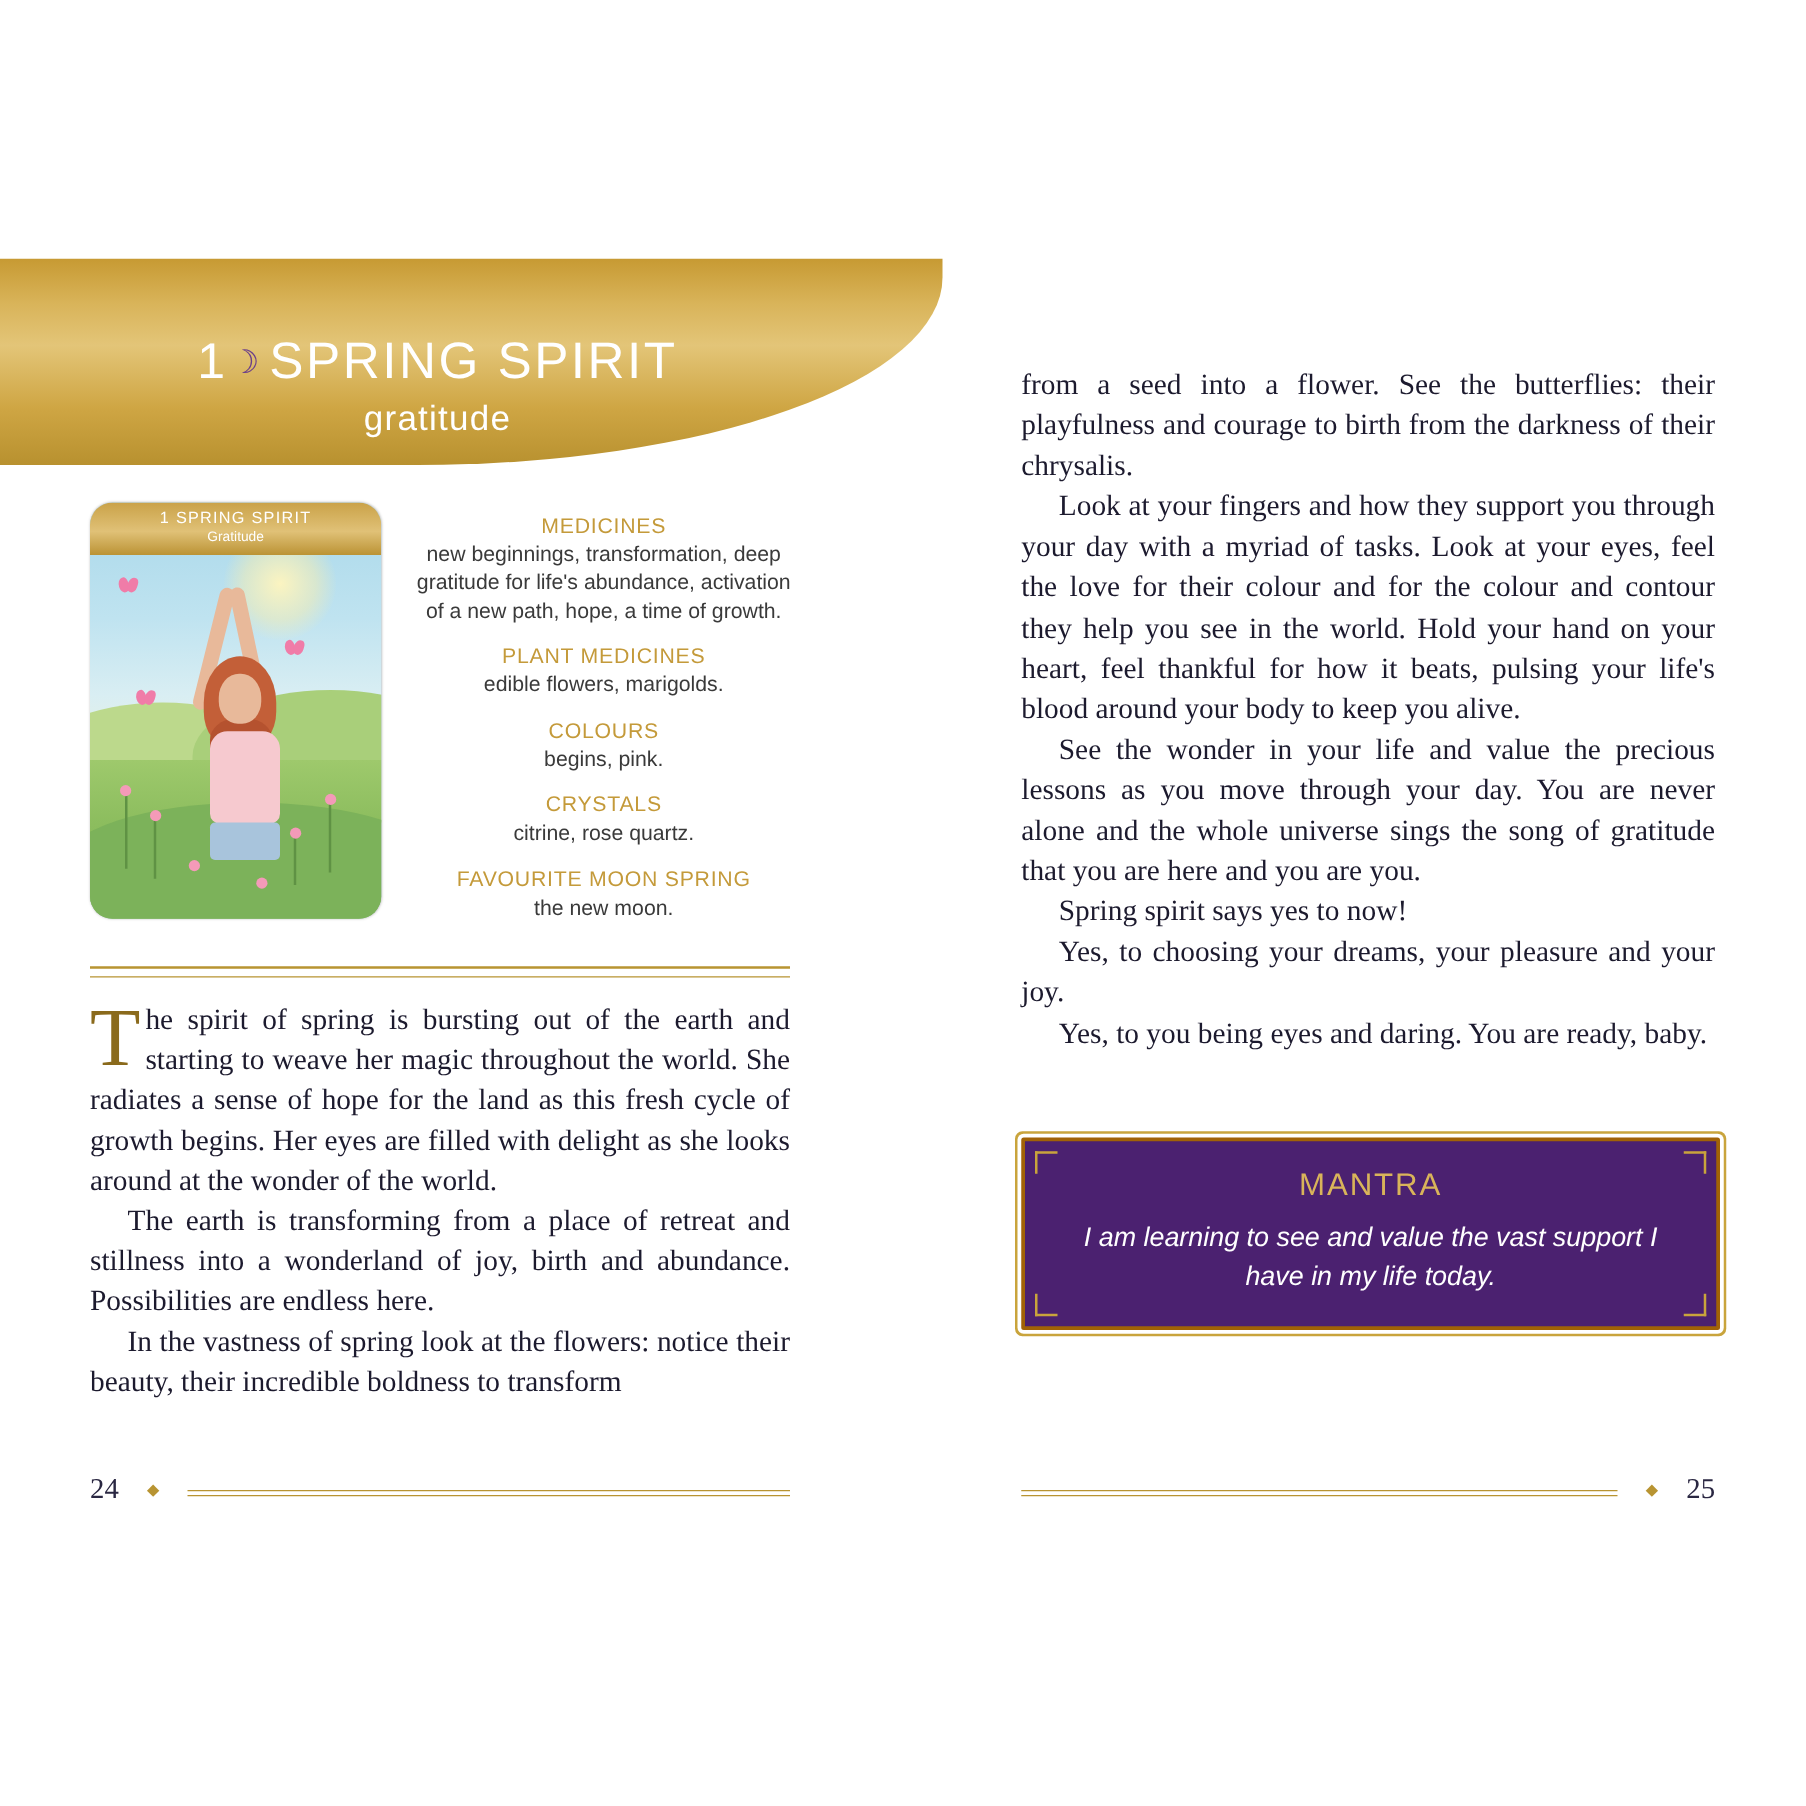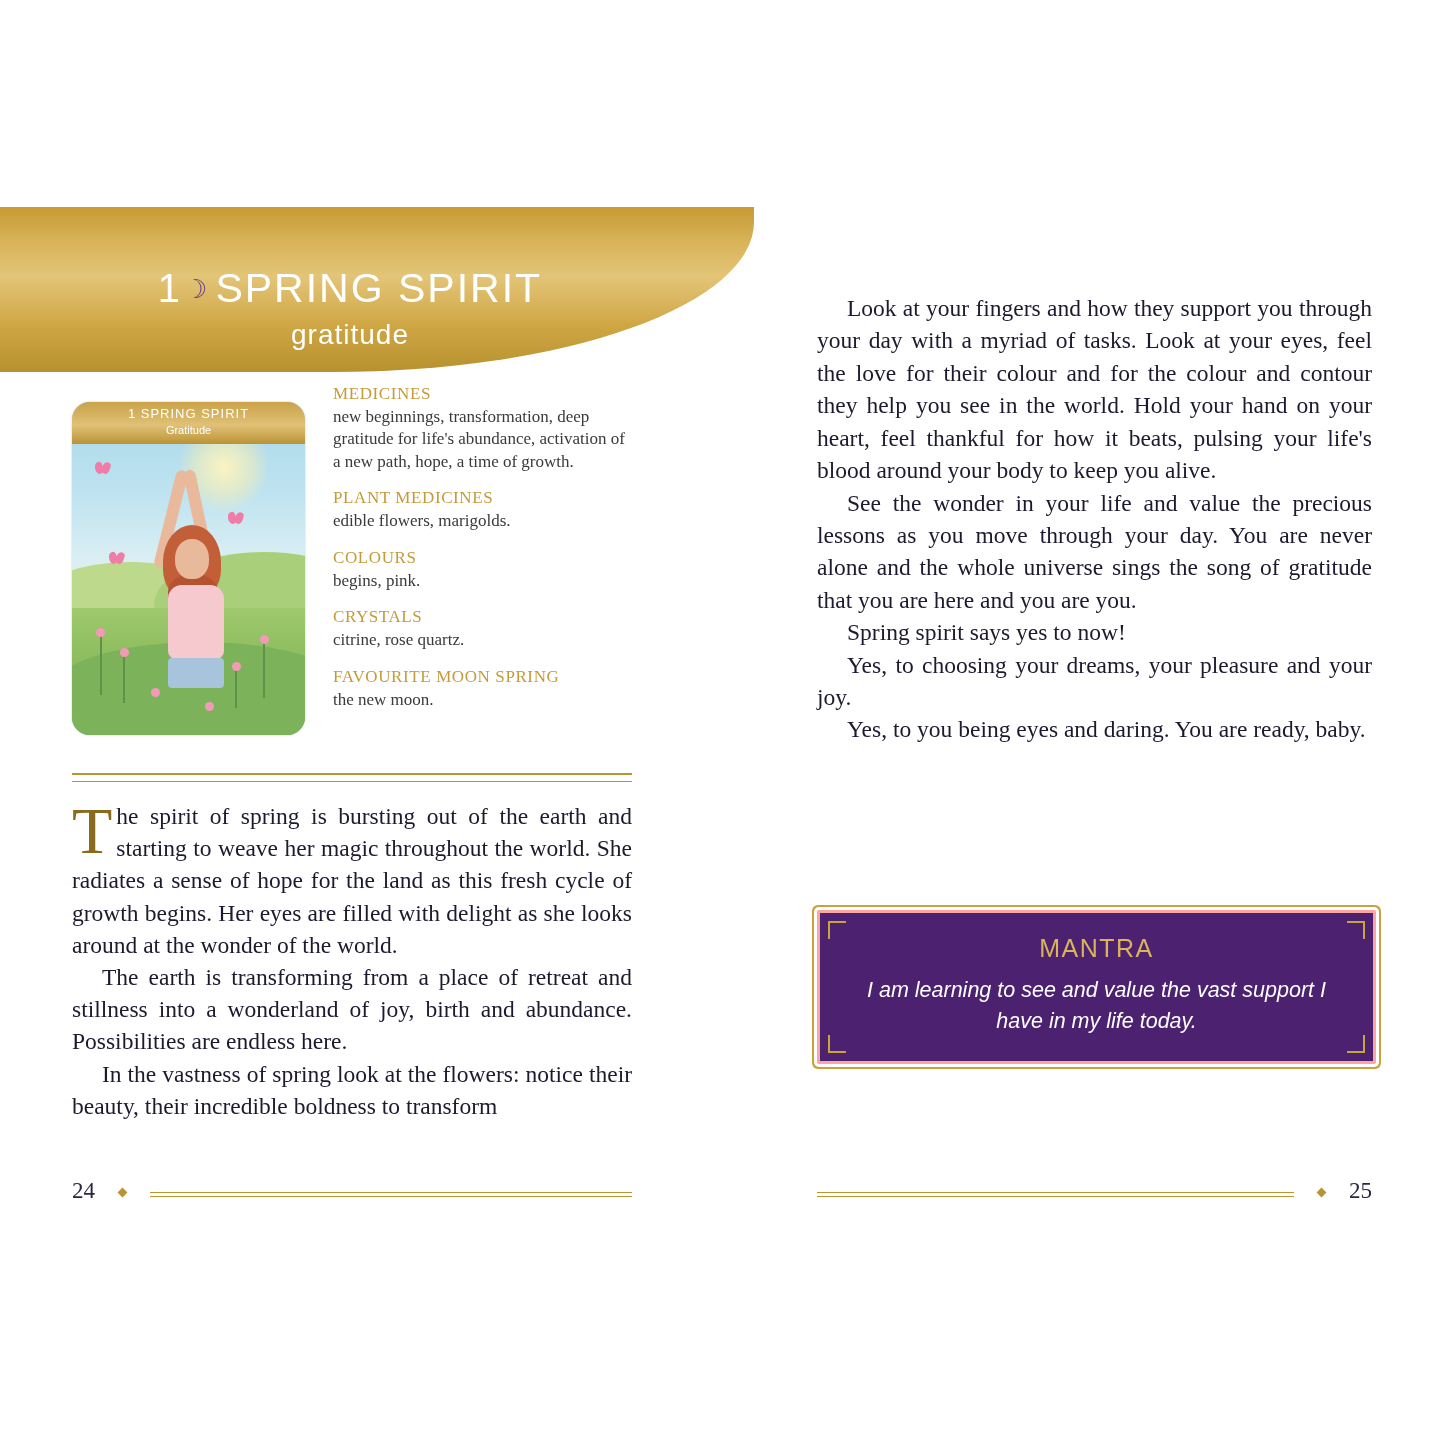--- a/index.html
+++ b/index.html
@@ -181,23 +181,24 @@
     background: #f49ab8; z-index: 8;
   }
   .stem {
     position: absolute; width: 2px; background: #5f9244; z-index: 7;
   }
 
   
   .meds {
     position: absolute;
     left: 333px;
-    top: 384px;
+    top: 411px;
     width: 300px;
-    font-family: Liberation Serif, serif;
+    font-family: Liberation Sans, sans-serif;
+    text-align: center;
   }
   .meds-label {
     color: #c49a3a;
     font-size: 17px;
     letter-spacing: 0.6px;
     margin-top: 15px;
   }
   .meds-label:first-child { margin-top: 0; }
   .meds-text {
     color: #3a3a3a;
@@ -259,21 +260,21 @@
   .right-col p { margin: 0; text-indent: 30px; }
   .right-col p.first { text-indent: 0; }
 
   .mantra-box {
     position: absolute;
     left: 95px;
     top: 910px;
     width: 553px;
     height: 148px;
     background: #4b2170;
-    border: 3px solid #fca5a5;
+    border: 3px solid #a16207;
     box-shadow: 0 0 0 3px #ffffff, 0 0 0 5px #c9a43c;
     border-radius: 2px;
   }
   .mantra-box .corner {
     position: absolute;
     width: 16px; height: 16px;
     border: 2px solid #c9a43c;
   }
   .mantra-title {
     position: absolute;
@@ -419,20 +420,21 @@
     <div class="footer-left">
       <div class="pnum pnum-left">24</div>
       <div class="diamond diamond-left"></div>
       <div class="foot-rule foot-rule-left"></div>
     </div>
   </div>
 
   <div class="right-page">
 
     <div class="right-col">
+      <p class="first"><span>from a seed into a flower. See the butterflies: their playfulness and courage to birth from the darkness of their chrysalis.</span></p>
       <p><span>Look at your fingers and how they support you through your day with a myriad of tasks. Look at your eyes, feel the love for their colour and for the colour and contour they help you see in the world. Hold your hand on your heart, feel thankful for how it beats, pulsing your life's blood around your body to keep you alive.</span></p>
       <p><span>See the wonder in your life and value the precious lessons as you move through your day. You are never alone and the whole universe sings the song of gratitude that you are here and you are you.</span></p>
       <p><span>Spring spirit says yes to now!</span></p>
       <p><span>Yes, to choosing your dreams, your pleasure and your joy.</span></p>
       <p><span>Yes, to you being eyes and daring. You are ready, baby.</span></p>
     </div>
 
     <div class="mantra-box">
       <div class="corner" style="left:8px; top:8px; border-right:none; border-bottom:none;"></div>
       <div class="corner" style="right:8px; top:8px; border-left:none; border-bottom:none;"></div>

